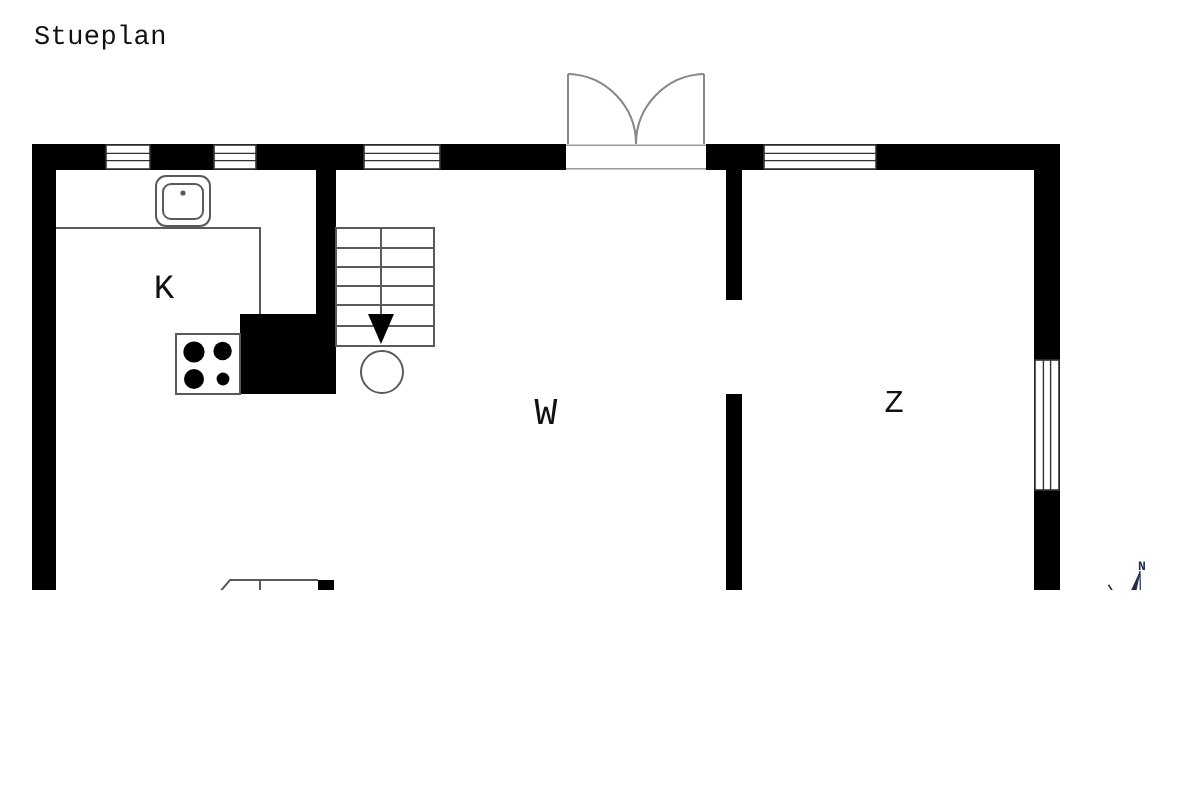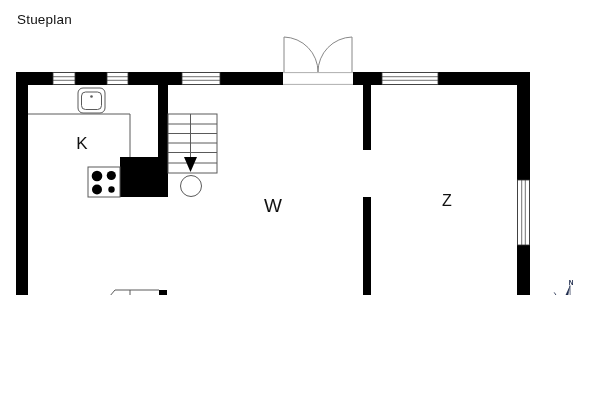--- a/index.html
+++ b/index.html
@@ -1,18 +1,18 @@
 <!DOCTYPE html>
 <html style="--wall: #000000; --line: #5a5a5a; --door: #888888; --window_frame: #333333; --background: #ffffff; --compass: #202d4e; --text: #111111;"><head>
 <meta charset="utf-8">
 <style>
   html,body{margin:0;padding:0;background:#fff;}
   .canvas{
     position:relative;width:600px;height:295px;background:var(--background,#fff);
-    font-family:Liberation Sans, sans-serif;overflow:hidden;
+    font-family:Liberation Mono, monospace;overflow:hidden;
   }
   .title{
     position:absolute;left:17px;top:12px;font-size:13.5px;color:var(--text,#111);
     letter-spacing:.2px;
   }
   svg{position:absolute;left:0;top:0;}
   .wall{fill:var(--wall,#000);}
   .thin{stroke:var(--line,#5a5a5a);fill:none;stroke-width:1;}
   .thinfill{stroke:var(--line,#5a5a5a);fill:#ffffff;stroke-width:1;}
   .doorline{stroke:var(--door,#888);fill:none;stroke-width:1;}

